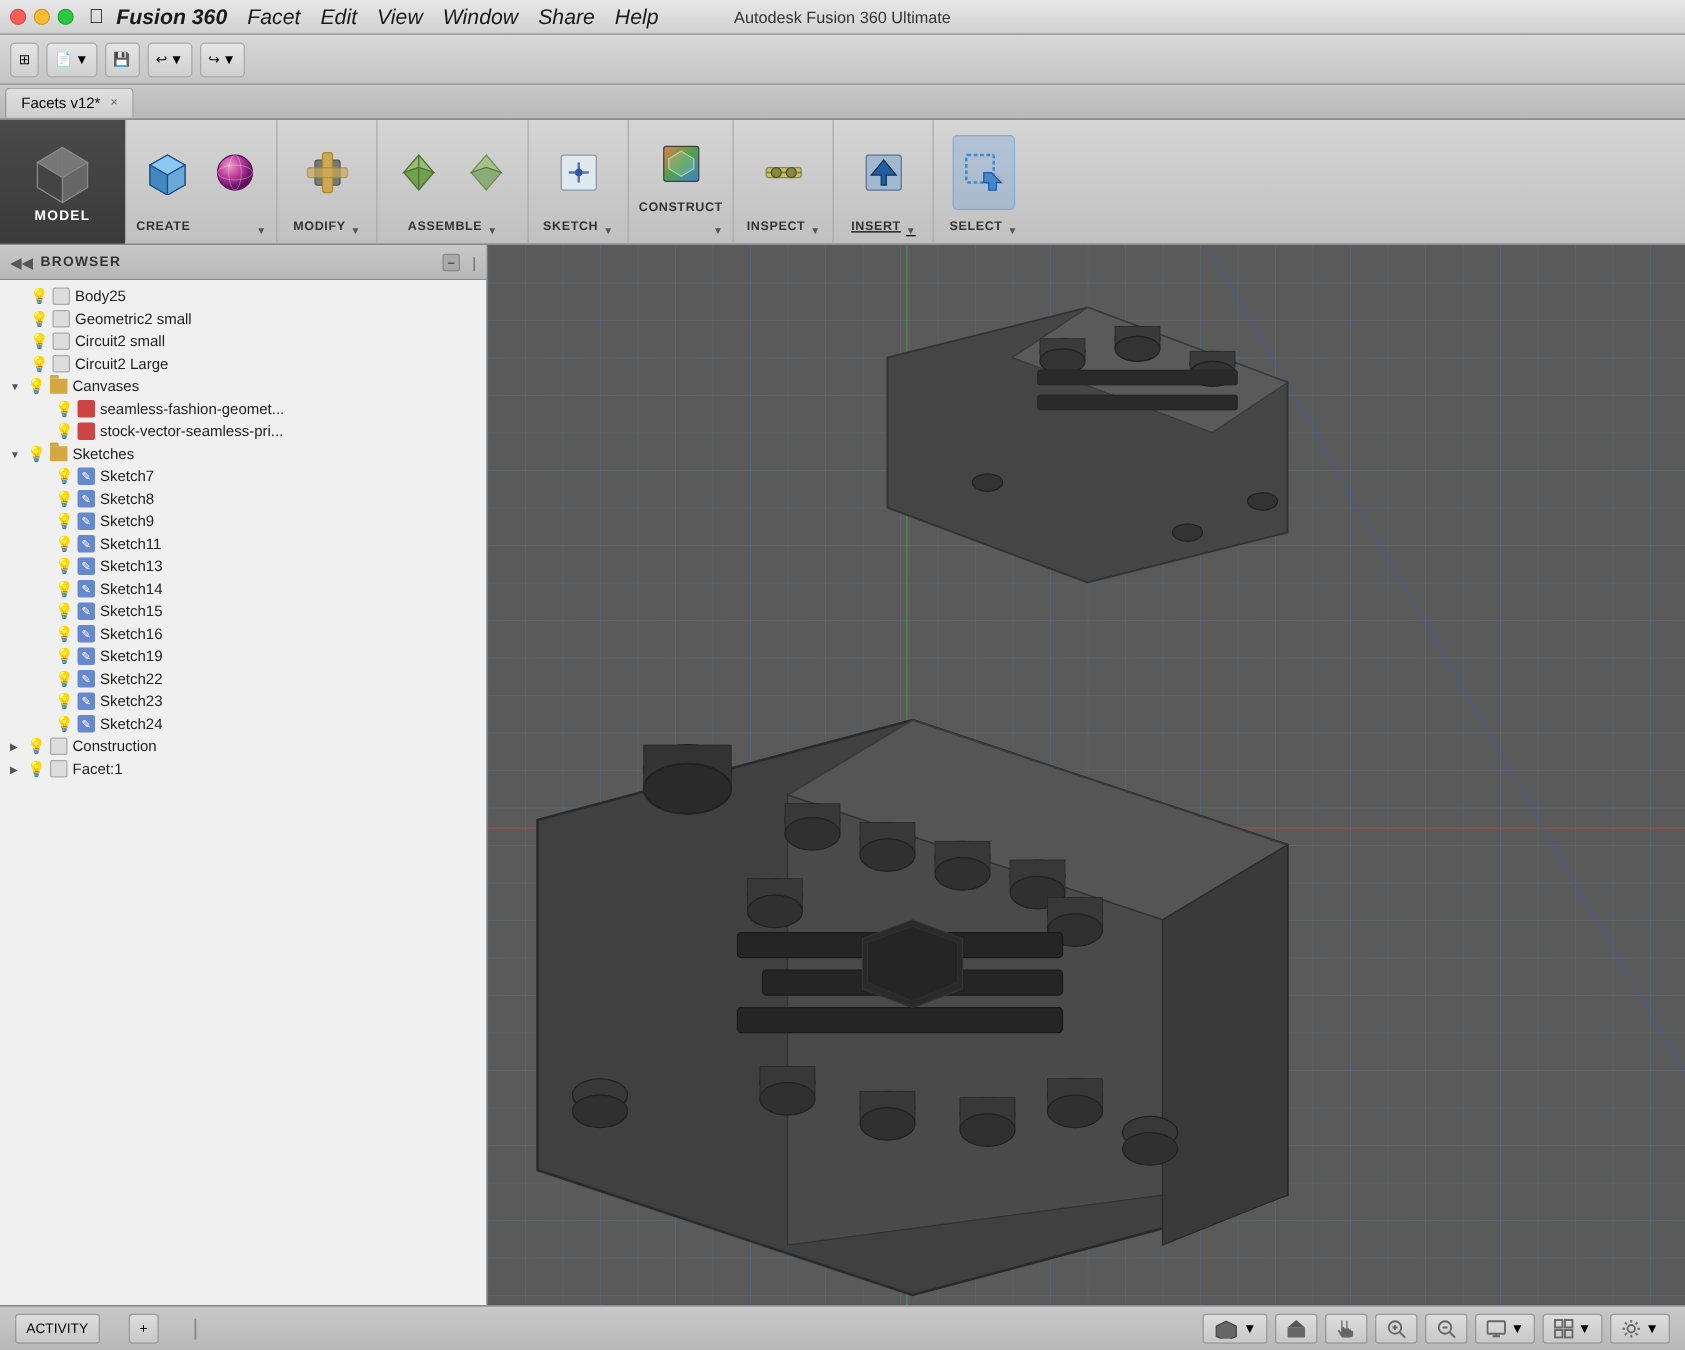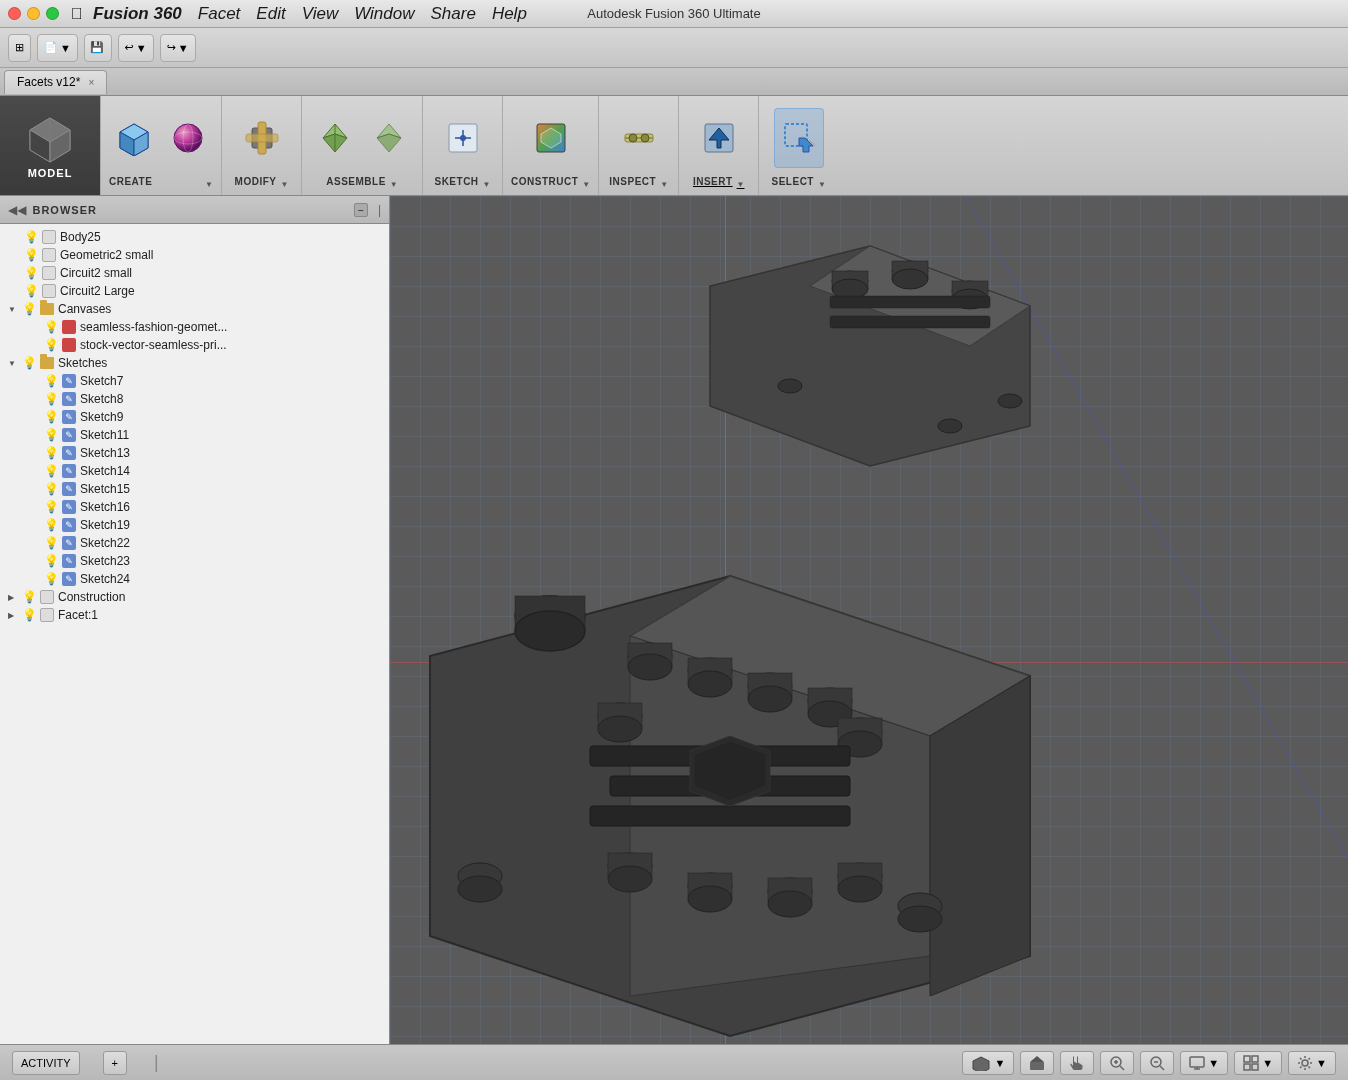--- a/index.html
+++ b/index.html
@@ -526,21 +526,21 @@
               <stop offset="0%" style="stop-color:#e08040"></stop>
               <stop offset="50%" style="stop-color:#50a050"></stop>
               <stop offset="100%" style="stop-color:#4080d0"></stop>
             </linearGradient>
           </defs>
           <rect x="4" y="4" width="28" height="28" rx="2" fill="url(#constGrad)" stroke="#404040" stroke-width="1"></rect>
           <polygon points="18,8 28,14 28,22 18,28 8,22 8,14" fill="rgba(255,255,255,0.15)" stroke="rgba(255,255,255,0.5)" stroke-width="1"></polygon>
         </svg>
       </button>
     </div>
-    <div style="display:flex; align-items:center; width:100%; justify-content:flex-start; gap:4px;">
+    <div style="display:flex; align-items:center; width:100%; justify-content:flex-start; gap:4px;flex-direction:column;">
       <span class="ribbon-section-label">CONSTRUCT</span>
       <span class="ribbon-arrow">▼</span>
     </div>
   </div>
 
   <div class="ribbon-section">
     <div class="ribbon-buttons">
       <button class="ribbon-btn">
         <svg width="36" height="36" viewBox="0 0 36 36">
           <rect x="4" y="14" width="28" height="8" rx="2" fill="#c8c070" stroke="#888840"></rect>

